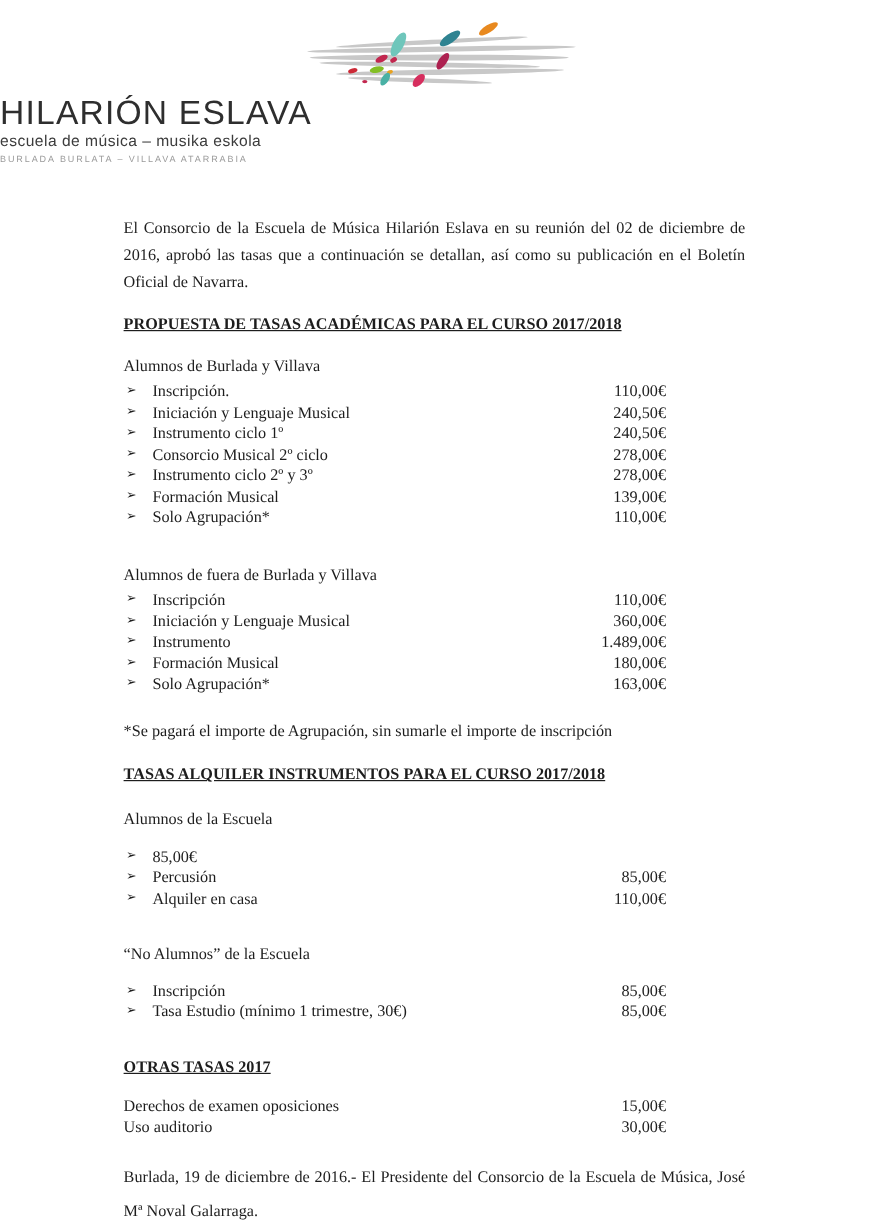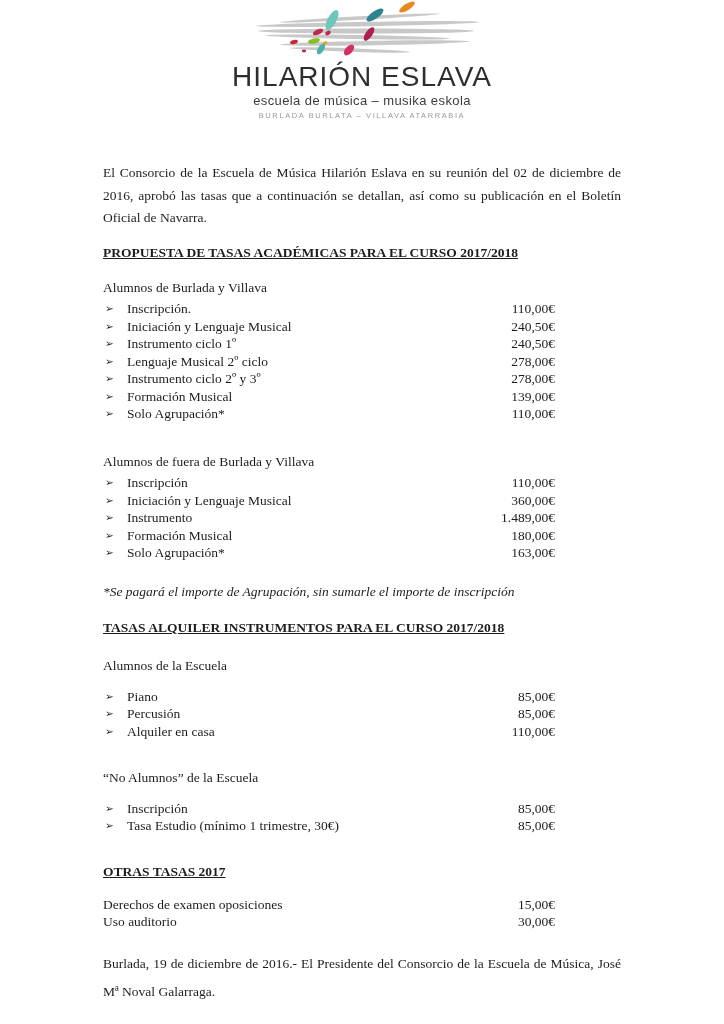--- a/index.html
+++ b/index.html
@@ -1,21 +1,21 @@
 <!DOCTYPE html>
 <html><head>
 <meta charset="utf-8">
 <style>
   html,body{margin:0;padding:0;background:#ffffff;}
   .page{
     width:724px;height:1024px;background:#ffffff;overflow:hidden;
     font-family:"Liberation Serif", serif;color:#1d1d1d;position:relative;margin:0 auto;
   }
   
-  .logo{padding-top:0;text-align:center;}
+  .logo{padding-top:17px;text-align:left;}
   .logo-art{display:block;margin:0 auto;width:244px;height:62px;}
   .logo-title{
     font-family:"Liberation Sans", sans-serif;font-weight:200;
     font-size:28px;letter-spacing:1px;color:#2e2e2e;line-height:1.05;margin-top:0;
   }
   .logo-subtitle{
     font-family:"Liberation Sans", sans-serif;font-size:13px;color:#3c3c3c;
     letter-spacing:.4px;margin-top:2px;
   }
   .logo-tagline{
@@ -38,21 +38,21 @@
   .g3{margin-top:21px;margin-bottom:13px;}
   .g4{margin-top:29px;margin-bottom:13px;}
   .fee-list{width:452px;}
   .fee-row{display:flex;line-height:17.5px;}
   .bullet{flex:none;width:22px;padding-left:2px;font-family:"DejaVu Sans", sans-serif;font-size:10.5px;color:#1d1d1d;}
   .fee-name{flex:1;}
   .fee-price{text-align:right;white-space:nowrap;}
   .plain-row{display:flex;width:452px;line-height:17.5px;}
   .plain-name{flex:1;}
   .other-list{margin-top:16px;}
-  .footnote{margin:21px 0 0;font-style:italic;line-height:17.5px;}
+  .footnote{margin:21px 0 0;line-height:17.5px;}
   .closing{margin:19px 0 0;line-height:28px;text-align:justify;}
 </style>
 </head>
 <body>
 
 <div class="page">
 
   <header class="logo">
     <svg class="logo-art" viewBox="0 0 244 62" aria-hidden="true">
 
@@ -104,21 +104,21 @@
           </div>
 
           <div class="fee-row">
             <span class="bullet">➢</span>
             <span class="fee-name">Instrumento ciclo 1º</span>
             <span class="fee-price">240,50€</span>
           </div>
 
           <div class="fee-row">
             <span class="bullet">➢</span>
-            <span class="fee-name">Lenguaje Musical 2º ciclo</span>
+            <span class="fee-name">Consorcio Musical 2º ciclo</span>
             <span class="fee-price">278,00€</span>
           </div>
 
           <div class="fee-row">
             <span class="bullet">➢</span>
             <span class="fee-name">Instrumento ciclo 2º y 3º</span>
             <span class="fee-price">278,00€</span>
           </div>
 
           <div class="fee-row">
@@ -174,21 +174,20 @@
     <p class="footnote">*Se pagará el importe de Agrupación, sin sumarle el importe de inscripción</p>
 
     <h2 class="doc-heading h-rental">TASAS ALQUILER INSTRUMENTOS PARA EL CURSO 2017/2018</h2>
 
     <div>
       <div class="group-label g3">Alumnos de la Escuela</div>
       <div class="fee-list">
 
           <div class="fee-row">
             <span class="bullet">➢</span>
-            <span class="fee-name">Piano</span>
             <span class="fee-price">85,00€</span>
           </div>
 
           <div class="fee-row">
             <span class="bullet">➢</span>
             <span class="fee-name">Percusión</span>
             <span class="fee-price">85,00€</span>
           </div>
 
           <div class="fee-row">

